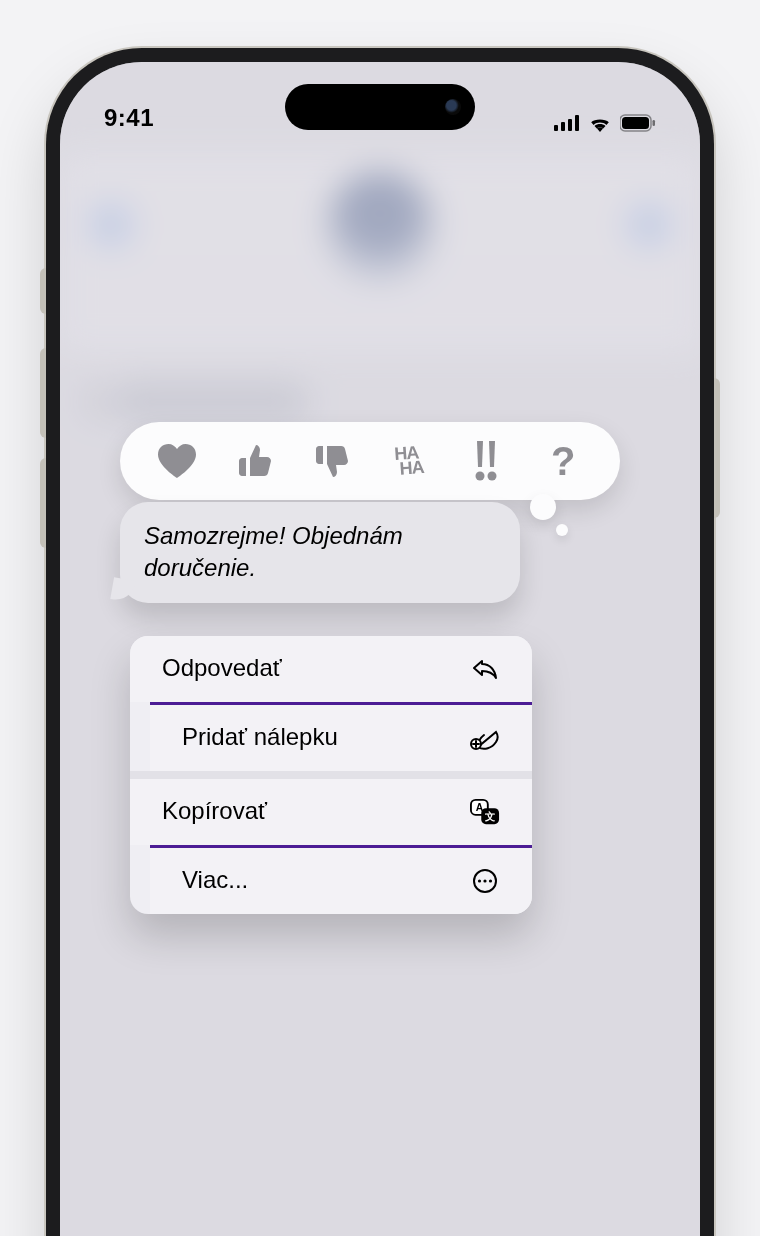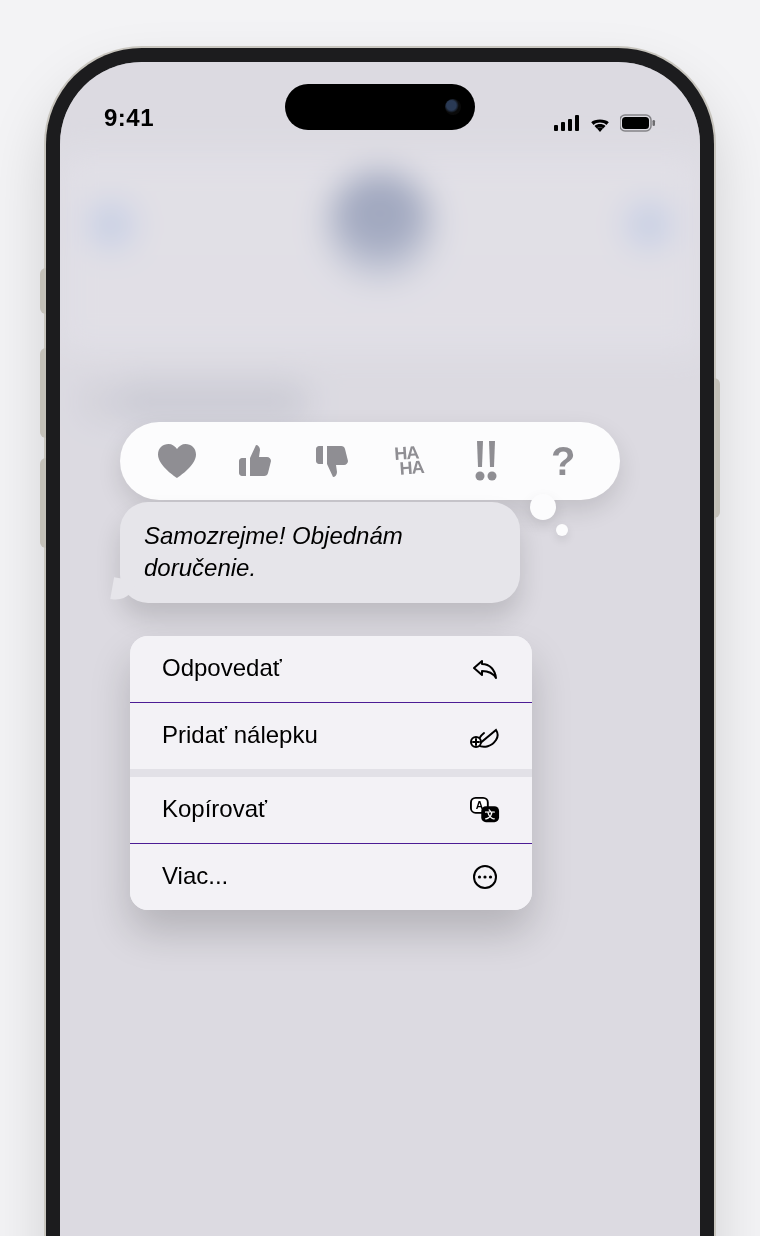--- a/index.html
+++ b/index.html
@@ -151,21 +151,21 @@
     background:#efeef3;
   }
   .menu-group + .menu-group { border-top: 8px solid #e2e1e7; }
   .menu-item {
     display:flex; align-items:flex-start; justify-content:space-between;
     padding: 18px 32px;
     font-size: 24px;
     background:#f3f2f6;
     cursor:pointer;
   }
-  .menu-item + .menu-item { border-top: 1px solid #4c1d95; }
+  .menu-item + .menu-item { border-top: 3px solid #4c1d95; margin-left: 20px; }
   .menu-item .mi-icon { width:30px; height:30px; display:flex; align-items:center; justify-content:center; color:#000; }
 
   .haha {
     font-family: "Arial Black", sans-serif;
     font-weight:900; font-size:18px; line-height:.85;
     letter-spacing:-1px; transform: rotate(-4deg);
     color:#8f8e93;
   }
   .qmark { font-size:40px; font-weight:800; color:#8f8e93; }
 </style>

